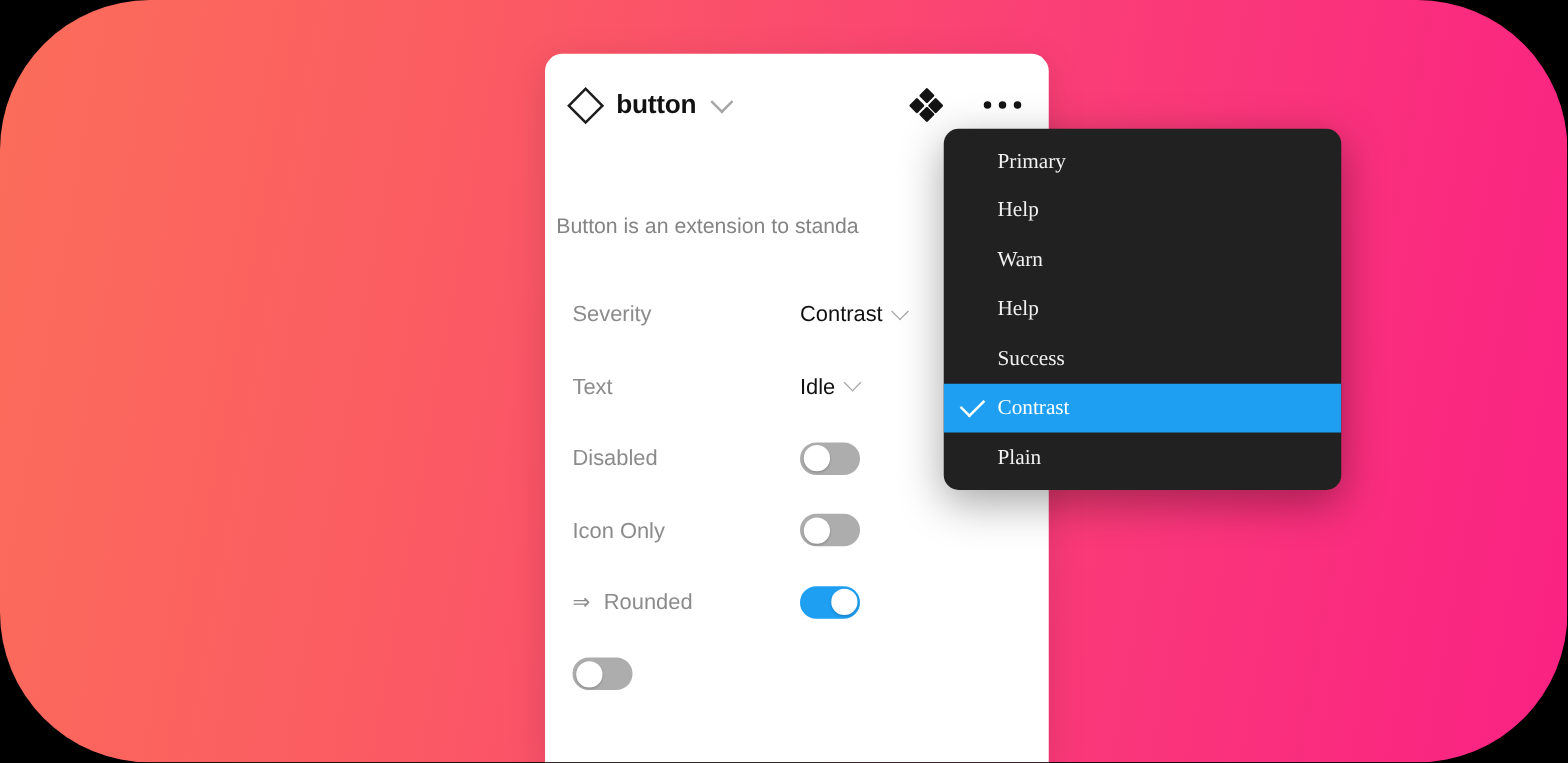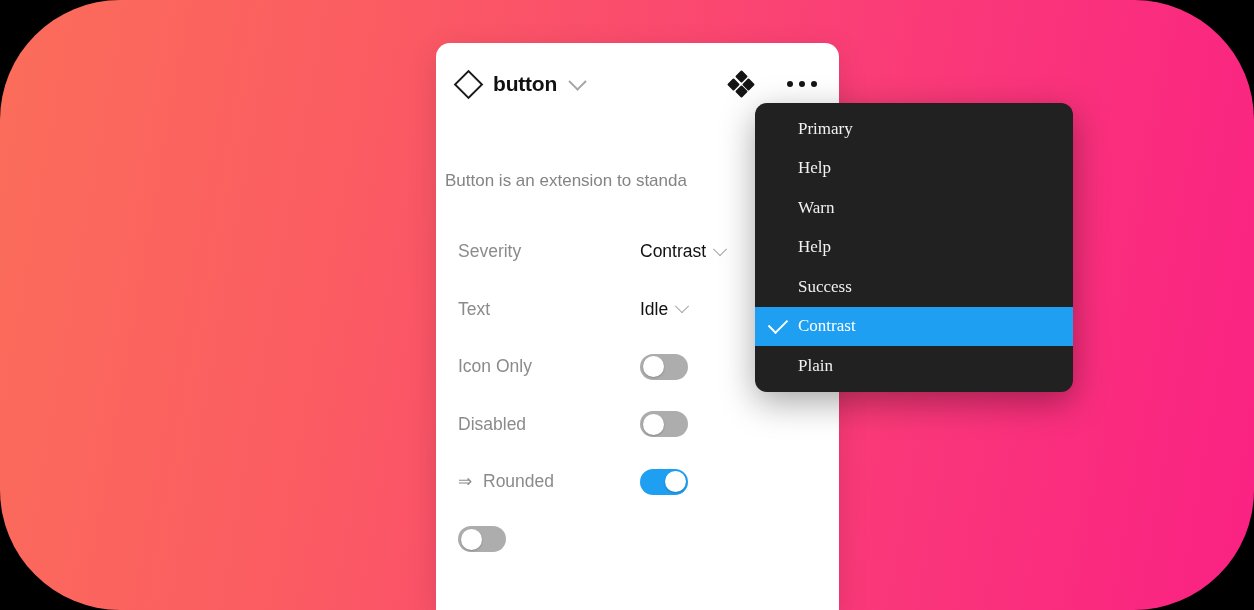--- a/index.html
+++ b/index.html
@@ -285,32 +285,32 @@
           <span>Text</span>
         </div>
         <div class="row-ctl">
           <span class="val-text">Idle</span>
           <span class="chev sm"></span>
         </div>
       </div>
 
       <div class="row">
         <div class="row-label">
-          <span>Icon Only</span>
+          <span>Disabled</span>
         </div>
         <div class="row-ctl">
           <div class="toggle">
               <span class="knob"></span>
             </div>
         </div>
       </div>
 
       <div class="row">
         <div class="row-label">
-          <span>Disabled</span>
+          <span>Icon Only</span>
         </div>
         <div class="row-ctl">
           <div class="toggle">
               <span class="knob"></span>
             </div>
         </div>
       </div>
 
 
       <div class="row">

